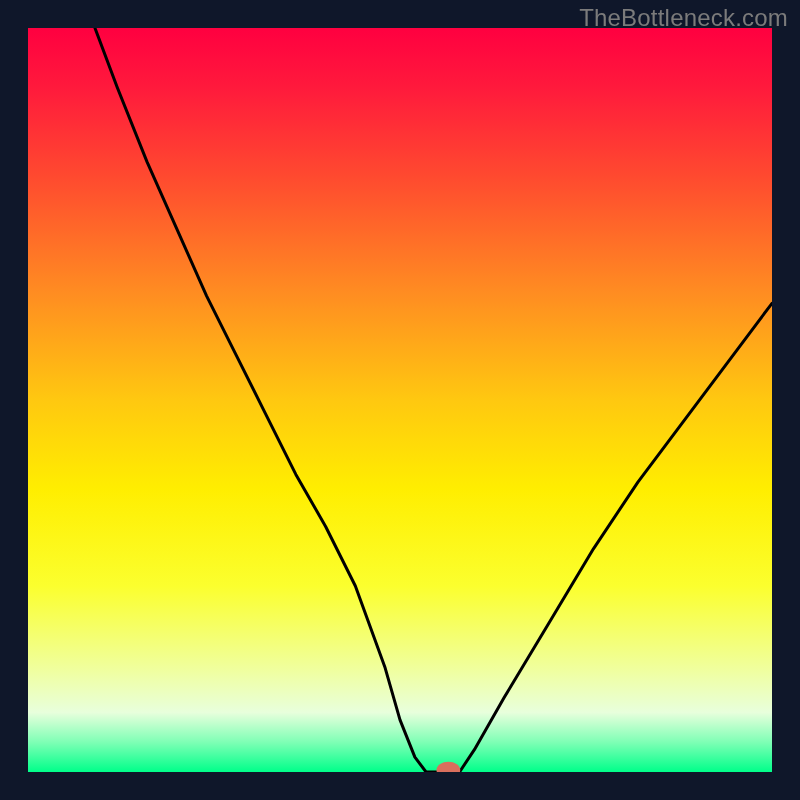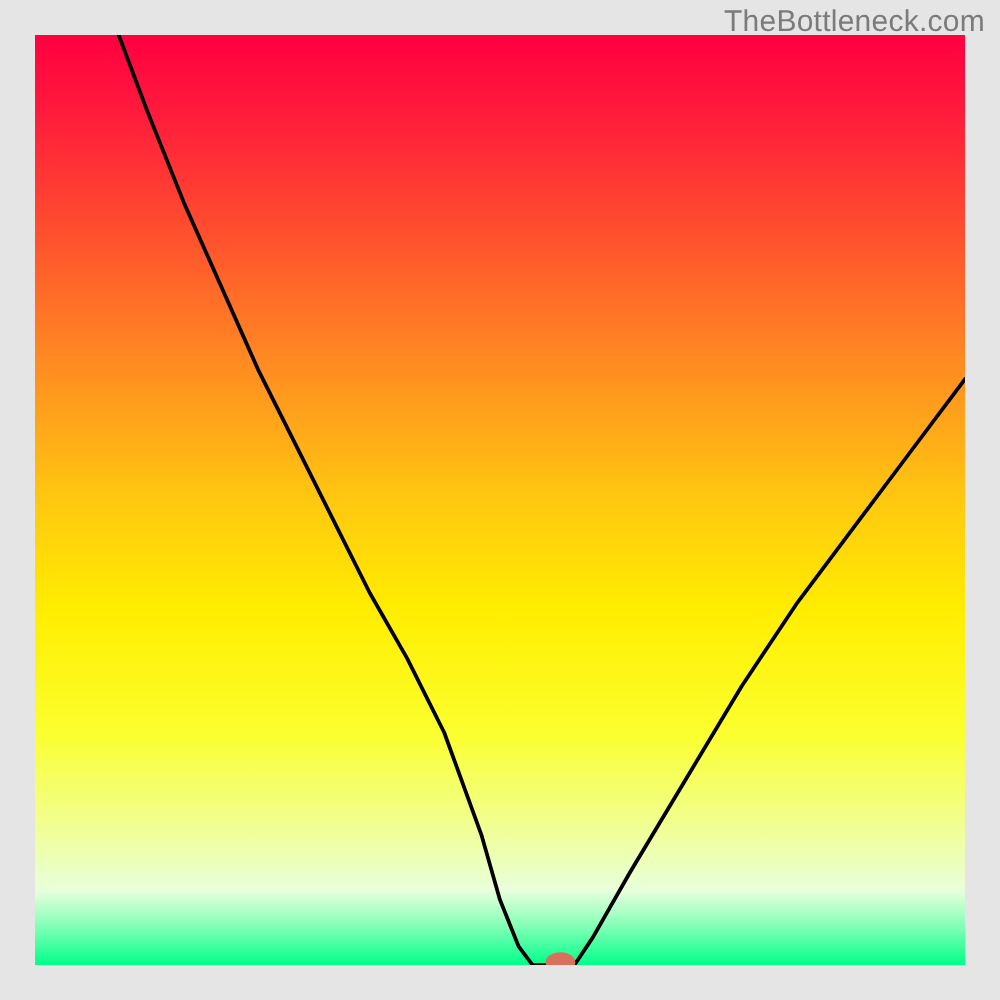--- a/index.html
+++ b/index.html
@@ -7,21 +7,21 @@
     padding: 0;
     width: 800px;
     height: 800px;
     background: #000;
     overflow: hidden;
   }
   .outer {
     position: relative;
     width: 800px;
     height: 800px;
-    background: #e5e5e5;
+    background: #0f172a;
   }
   .watermark {
     position: absolute;
     top: 4px;
     right: 12px;
     font-family: Arial, Helvetica, sans-serif;
     font-size: 24px;
     color: #7b7b7b;
     letter-spacing: 0.2px;
     z-index: 10;

